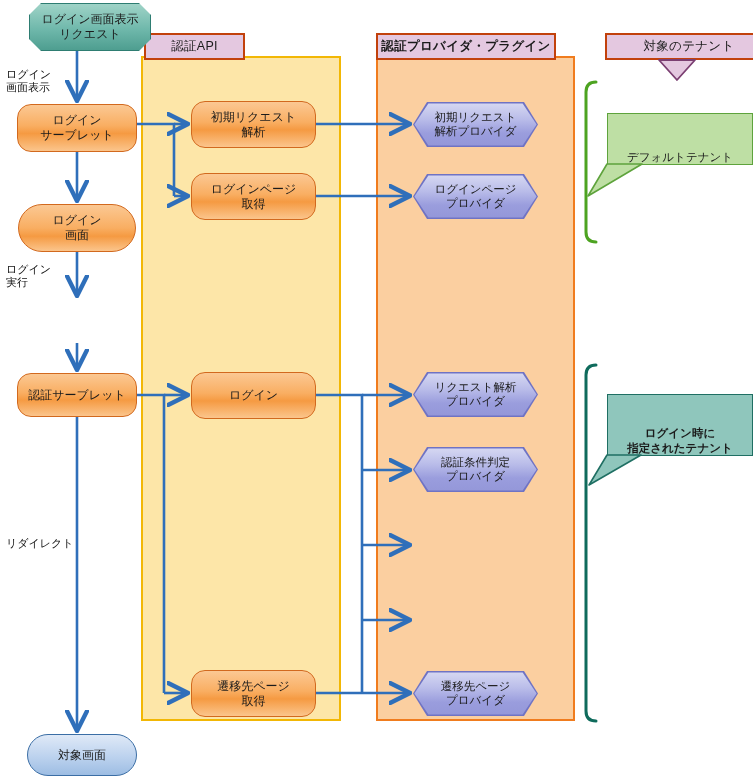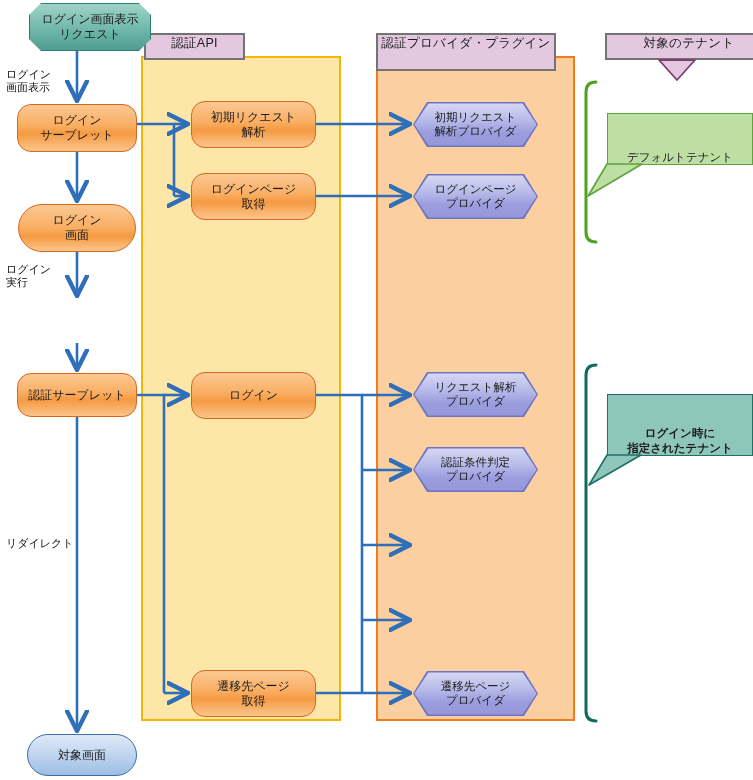--- a/index.html
+++ b/index.html
@@ -3,22 +3,22 @@
 <meta charset="utf-8">
 <style>
   html,body{margin:0;padding:0;background:#ffffff;}
   body{font-family:"Liberation Sans","DejaVu Sans",sans-serif;}
   #stage{position:relative;width:753px;height:780px;overflow:hidden;background:#fff;}
 
   .lane{position:absolute;box-sizing:border-box;}
   .lane-body{border-width:2px;border-style:solid;}
   .lane-hdr{
     position:absolute;box-sizing:border-box;
-    border:2px solid #737373;background:#e4c8e0;
-    display:flex;justify-content:center;
+    border:2px solid #c2410c;background:#e4c8e0;
+    display:flex;align-items:center;justify-content:center;
     font-size:12.5px;color:#1b1b1b;letter-spacing:.3px;
   }
 
   .node{position:absolute;box-sizing:border-box;display:flex;
         align-items:center;justify-content:center;text-align:center;
         font-size:12px;color:#1b1b1b;line-height:1.22;}
   .node span{display:block;pointer-events:none;}
 
   
   .n-proc{
@@ -67,21 +67,21 @@
 <div id="stage">
 
   <div class="lane lane-body" style="left:141px;top:56px;width:200px;height:665px;background:#fde6a8;border-color:#f2b705;"></div>
 
   <div class="lane lane-body" style="left:376px;top:56px;width:199px;height:665px;background:#fbcfa0;border-color:#f07c1e;"></div>
 
   <div class="lane-hdr" style="left:144px;top:33px;width:101px;height:27px;">
     <span>認証API</span>
   </div>
 
-  <div class="lane-hdr" style="left:376px;top:33px;width:180px;height:38px;">
+  <div class="lane-hdr" style="left:376px;top:33px;width:180px;height:27px;font-weight:bold;">
     <span>認証プロバイダ・プラグイン</span>
   </div>
 
   <div class="lane-hdr" style="left:605px;top:33px;width:168px;height:27px;">
     <span>対象のテナント</span>
   </div>
 
   <div class="node n-oct" style="left:16px;top:3px;width:122px;height:48px;margin-left:13px;">
     <span style="white-space:pre-line">ログイン画面表示
 リクエスト</span>

